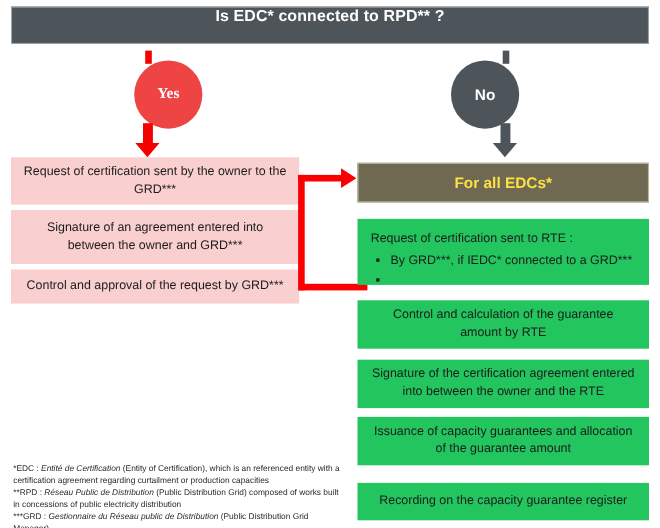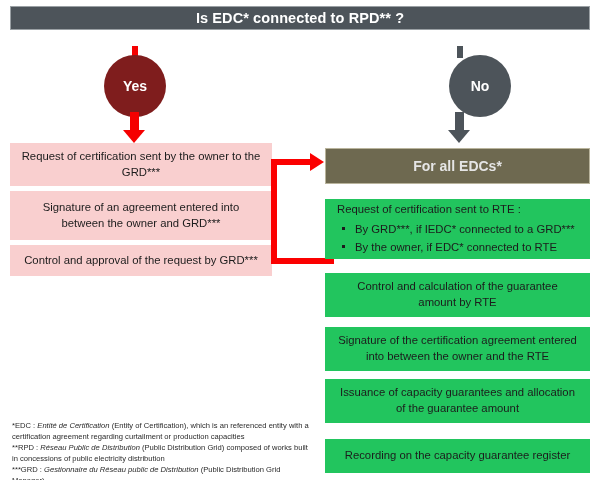--- a/index.html
+++ b/index.html
@@ -17,26 +17,26 @@
     background: #ffffff;
     overflow: hidden;
   }
 
   
   .header-bar {
     position: absolute;
     left: 10px;
     top: 6px;
     width: 580px;
-    height: 24px;
+    height: 34px;
     background: #4d545a;
     border: 1px solid #9aa0a4;
     box-sizing: border-box;
     display: flex;
-    align-items: center;
+    align-items: flex-start;
     justify-content: center;
   }
   .header-bar .header-text {
     color: #ffffff;
     font-size: 14.5px;
     font-weight: bold;
     letter-spacing: 0.1px;
   }
 
   
@@ -44,28 +44,29 @@
     position: absolute;
     border-radius: 50%;
     display: flex;
     align-items: center;
     justify-content: center;
     color: #ffffff;
     font-weight: bold;
     font-size: 14px;
   }
   .circle-yes {
-    left: 104px;
+    left: 122px;
     top: 55px;
     width: 62px;
     height: 62px;
-    background: #7f1d1d;
+    background: #ef4444;
+    font-family: Liberation Serif, serif;
   }
   .circle-no {
-    left: 449px;
+    left: 410px;
     top: 55px;
     width: 62px;
     height: 62px;
     background: #4d545a;
   }
 
   
   .stem {
     position: absolute;
     width: 6px;
@@ -138,21 +139,21 @@
     left: 325px;
     top: 148px;
     width: 265px;
     height: 36px;
     background: #6e6950;
     border: 1px solid #b9b49c;
     box-sizing: border-box;
     display: flex;
     align-items: center;
     justify-content: center;
-    color: #e5e5e5;
+    color: #fde047;
     font-size: 14px;
     font-weight: bold;
   }
 
   
   .box-beige {
     position: absolute;
     left: 325px;
     width: 265px;
     background: #22c55e;
@@ -254,21 +255,20 @@
 
   <div class="box-beige box-beige-1">
     <span class="intro-line">Request of certification sent to RTE :</span>
     <ul class="bullet-list">
       <li>
         <span class="bullet-dot"></span>
         <span>By GRD***, if IEDC* connected to a GRD***</span>
       </li>
       <li>
         <span class="bullet-dot"></span>
-        <span>By the owner,  if EDC* connected to RTE</span>
       </li>
     </ul>
   </div>
 
   <div class="box-beige center box-beige-3">
     <span>Signature of the certification agreement entered into between the owner and the RTE</span>
   </div>
   <div class="box-beige center box-beige-2">
     <span>Control and calculation of the guarantee amount by RTE</span>
   </div>

